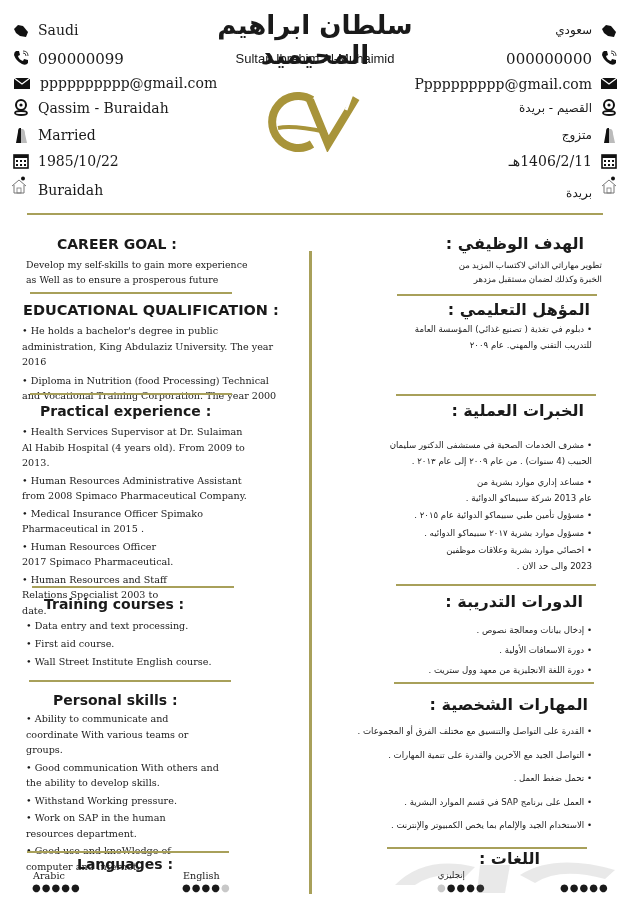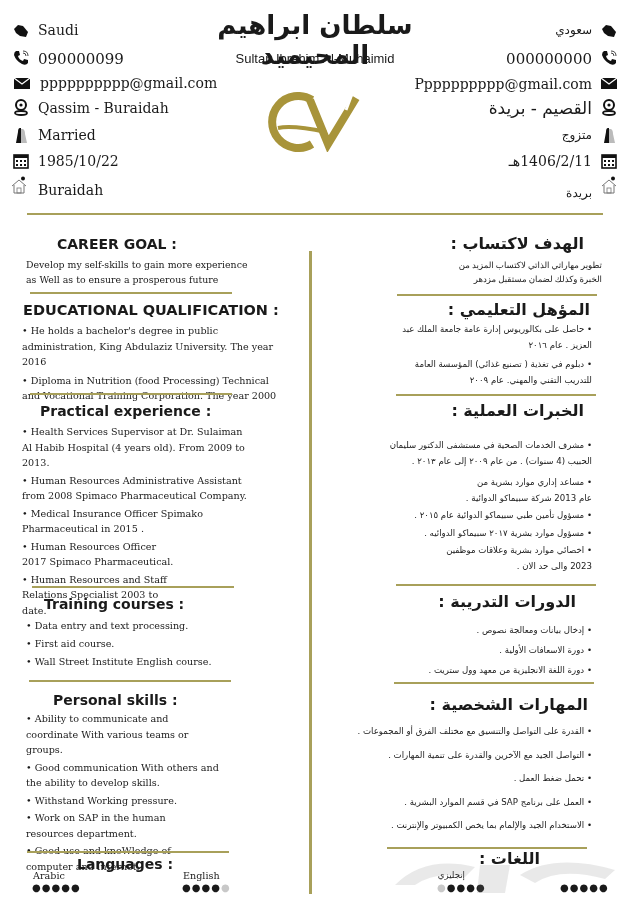--- a/index.html
+++ b/index.html
@@ -129,21 +129,21 @@
     </div>
   <div class="abs c-left" style="right:38px; top:75px;">Pppppppppp@gmail.com</div>
 
   <div class="ico" style="left:600px; top:98px;">
       <svg viewBox="0 0 18 18">
         <circle cx="9" cy="7" r="5" fill="none" stroke="#111" stroke-width="2"></circle>
         <circle cx="9" cy="7" r="1.6" fill="#111"></circle>
         <ellipse cx="9" cy="15" rx="6" ry="2" fill="none" stroke="#111" stroke-width="1.8"></ellipse>
       </svg>
     </div>
-  <div class="abs c-right" style="right:38px; top:99px; font-family:'DejaVu Sans',sans-serif; font-size:17px;">القصيم - بريدة</div>
+  <div class="abs c-right" style="right:38px; top:99px; font-family:'DejaVu Sans',sans-serif; font-size:12px;">القصيم - بريدة</div>
 
   <div class="ico" style="left:600px; top:126px;">
       <svg viewBox="0 0 18 18">
         <path d="M4 17 L6 6 Q6 2 8 2 L9 2 L9 17 Z" fill="#111"></path>
         <path d="M9 3 L11 3 Q13 4 13 8 L15 17 L9 17 Z" fill="#bbb"></path>
       </svg>
     </div>
   <div class="abs c-right" style="right:38px; top:126px; font-family:'DejaVu Sans',sans-serif; font-size:12px;">متزوج</div>
 
   <div class="ico" style="left:600px; top:152px;">
@@ -221,45 +221,44 @@
 <div class="abs h-en" style="left:77px; top:856px;">Languages :</div>
 <div class="abs p-en" style="left:33px; top:868px;">Arabic</div>
 <div class="abs dots" style="left:32px; top:882px;">
   <span>●●●●●</span><span class="dot-off"></span>
 </div>
 <div class="abs p-en" style="left:183px; top:868px;">English</div>
 <div class="abs dots" style="left:182px; top:882px;">
   <span>●●●●</span><span class="dot-off">●</span>
 </div>
 
-<div class="abs h-ar" style="right:46px; top:234px;">الهدف لاكتساب :</div>
+<div class="abs h-ar" style="right:46px; top:234px;">الهدف الوظيفي :</div>
 <div class="abs p-ar" style="right:28px; top:258px; width:240px; line-height:14px;font-family:Liberation Serif, serif;">
   <div>تطوير مهاراتي الذاتي لاكتساب المزيد من</div>
   <div>الخبرة وكذلك لضمان مستقبل مزدهر</div>
 </div>
 <div class="hr" style="left:397px; top:294px; width:200px;"></div>
 
 <div class="abs h-ar" style="right:40px; top:300px;">المؤهل التعليمي :</div>
 <div class="abs p-ar" style="right:38px; top:322px; width:200px;">
-  <div class="item" style="margin-bottom:4px;">• حاصل على بكالوريوس إدارة عامة جامعة الملك عبد العزيز . عام ٢٠١٦</div>
   <div class="item">• دبلوم في تغذية ( تصنيع غذائي) المؤسسة العامة للتدريب التقني والمهني. عام ٢٠٠٩</div>
 </div>
 <div class="hr" style="left:396px; top:394px; width:200px;"></div>
 
 <div class="abs h-ar" style="right:46px; top:401px;">الخبرات العملية :</div>
 <div class="abs p-ar" style="right:38px; top:438px; width:205px;">
   <div class="item" style="margin-bottom:6px;">• مشرف الخدمات الصحية في مستشفى الدكتور سليمان الحبيب (4 سنوات) . من عام ٢٠٠٩ إلى عام ٢٠١٣ .</div>
   <div class="item" style="width:130px; margin-right:0; margin-left:auto;">• مساعد إداري موارد بشرية من عام 2013 شركة سبيماكو الدوائية .</div>
   <div class="item">• مسؤول تأمين طبي سبيماكو الدوائية عام ٢٠١٥ .</div>
   <div class="item">• مسؤول موارد بشرية ٢٠١٧ سبيماكو الدوائيه .</div>
   <div class="item" style="width:150px; margin-left:auto;">• اخصائي موارد بشرية وعلاقات موظفين 2023 والى حد الان .</div>
 </div>
 <div class="hr" style="left:396px; top:584px; width:200px;"></div>
 
-<div class="abs h-ar" style="right:54px; top:592px;">الدورات التدريبة :</div>
+<div class="abs h-ar" style="right:47px; top:592px;">الدورات التدريبة :</div>
 <div class="abs p-ar" style="right:38px; top:620px; width:230px; line-height:20px;">
   <div>• إدخال بيانات ومعالجة نصوص .</div>
   <div>• دورة الاسعافات الأولية .</div>
   <div>• دورة اللغة الانجليزية من معهد وول ستريت .</div>
 </div>
 <div class="hr" style="left:394px; top:682px; width:200px;"></div>
 
 <div class="abs h-ar" style="right:42px; top:695px;">المهارات الشخصية :</div>
 <div class="abs p-ar" style="right:38px; top:720px; width:270px; line-height:23.5px;">
   <div>• القدرة على التواصل والتنسيق مع مختلف الفرق أو المجموعات .</div>

